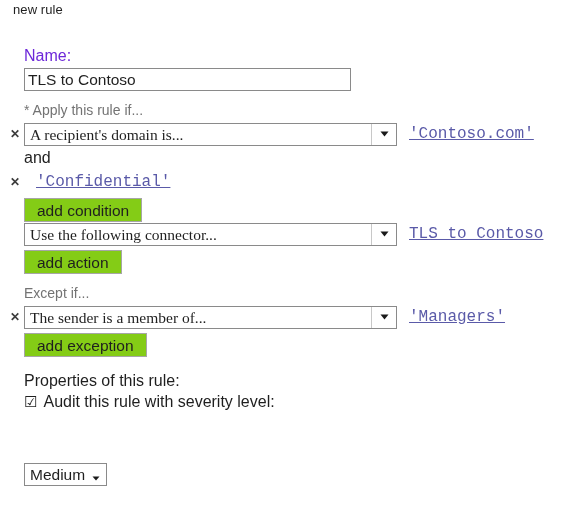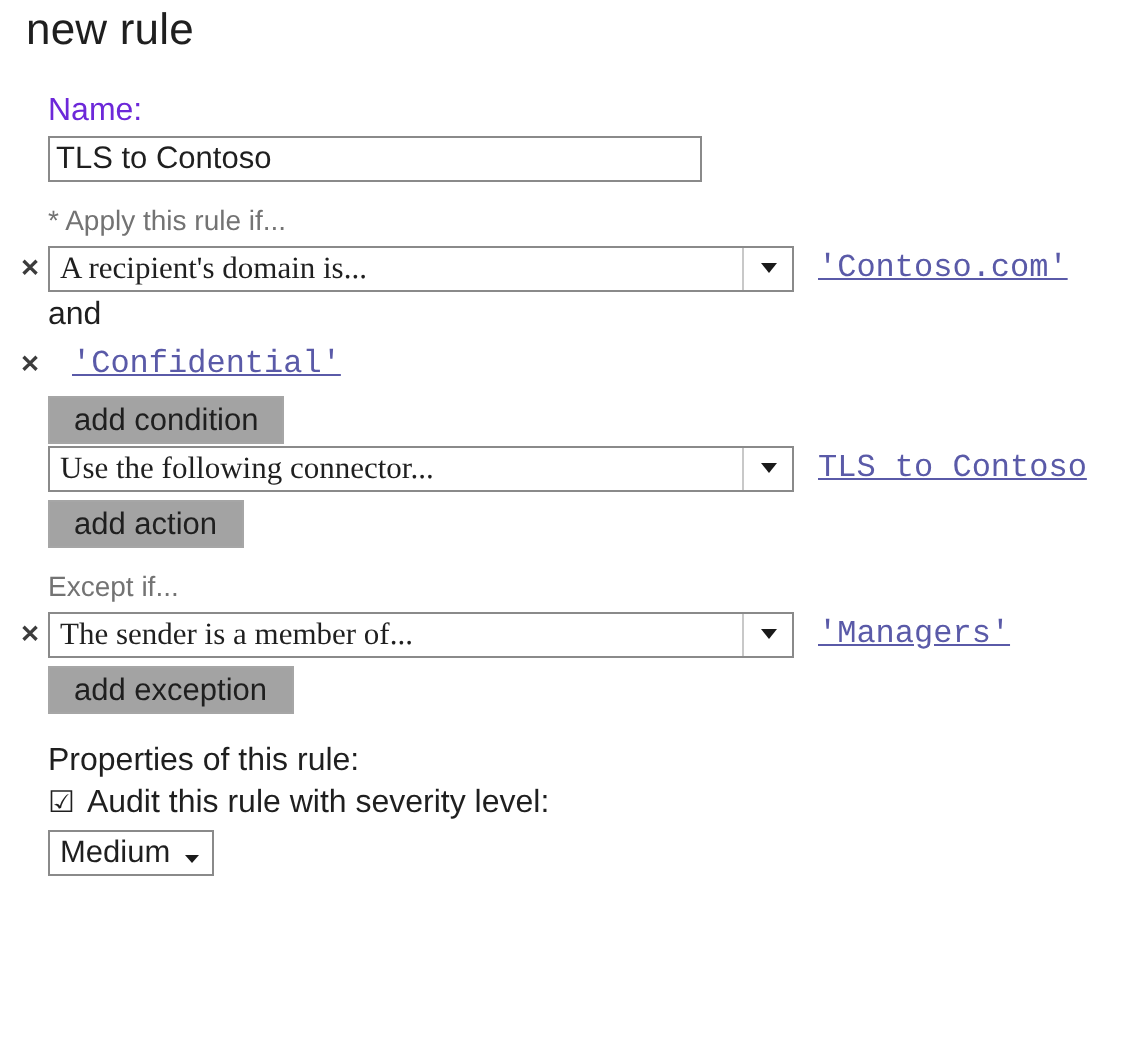--- a/index.html
+++ b/index.html
@@ -13,21 +13,21 @@
     font-family: "Liberation Sans", sans-serif;
     color: #1a1a1a;
     overflow: hidden;
     position: relative;
   }
 
   .page-heading {
     position: absolute;
     left: 13px;
     top: 2px;
-    font-size: 22px;
+    font-size: 13px;
     font-weight: 400;
     color: #1f1f1f;
     letter-spacing: 0.1px;
   }
 
   .form-area {
     position: absolute;
     left: 0;
     top: 46px;
     width: 565px;
@@ -144,21 +144,21 @@
     font-family: Liberation Mono, monospace;
   }
 
   .action-btn {
     display: inline-block;
     box-sizing: border-box;
     height: 24px;
     margin-top: 3px;
     padding: 0 12px;
     border: 1px solid #a6a6a6;
-    background: #a3a3a3;
+    background: #84cc16;
     font-family: "Liberation Sans", sans-serif;
     font-size: 15.5px;
     color: #1f1f1f;
     line-height: 21px;
     cursor: pointer;
   }
 
   .props-label {
     font-size: 16px;
     color: #1f1f1f;
@@ -188,20 +188,21 @@
   .severity-combo {
     position: relative;
     box-sizing: border-box;
     display: inline-flex;
     align-items: flex-end;
     height: 23px;
     border: 1px solid #8a8a8a;
     background: #ffffff;
     padding: 0 6px 0 5px;
     cursor: default;
+    margin-top: 48px;
   }
   .severity-text {
     font-size: 15.5px;
     color: #1f1f1f;
     line-height: 21px;
     margin-right: 7px;
   }
 </style>
 </head>
 <body>

